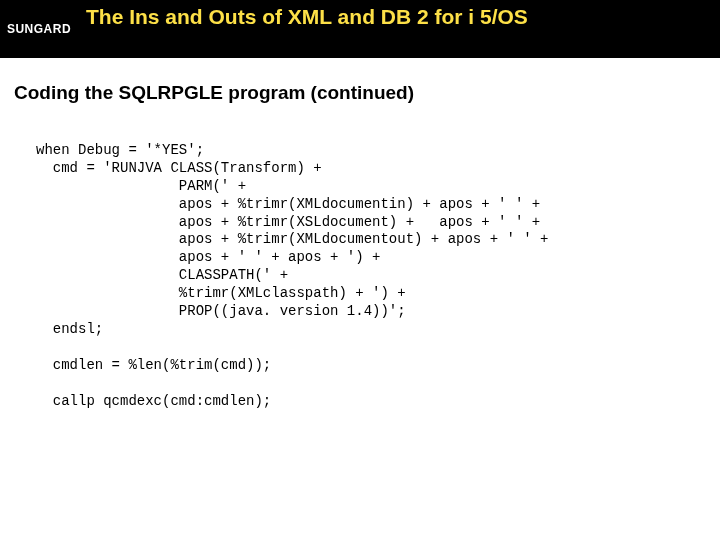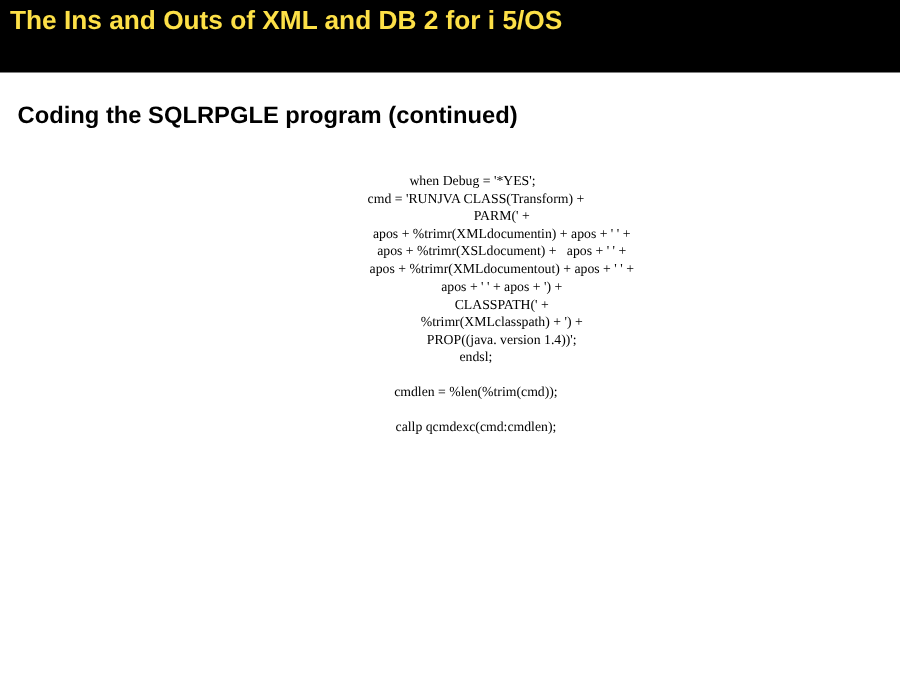--- a/index.html
+++ b/index.html
@@ -39,32 +39,34 @@
     font-size: 21px;
     margin-left: 8px;
     margin-top: -24px;
   }
   .section-title {
     font-weight: bold;
     font-size: 19px;
     margin: 24px 0 20px 14px;
   }
   .code-block {
-    font-family: Liberation Serif, serif;
-    font-size: 11px;
+    font-family: Liberation Mono, monospace;
+    font-size: 14px;
     line-height: 1.28;
     margin-left: 36px;
     white-space: pre;
-    text-align: center;
   }
 </style>
 </head>
 <body>
 
 <div class="header-bar">
+  <div class="logo-box">
+    <span class="logo-text">SUNGARD</span>
+  </div>
   <div class="header-title">The Ins and Outs of XML and DB 2 for i 5/OS</div>
 </div>
 
 <div class="section-title">Coding the SQLRPGLE program (continued)</div>
 
 <div class="code-block">
 <span>when Debug = '*YES';</span>
 <span>  cmd = 'RUNJVA CLASS(Transform) +</span>
 <span>                 PARM(' +</span>
 <span>                 apos + %trimr(XMLdocumentin) + apos + ' ' +</span>

